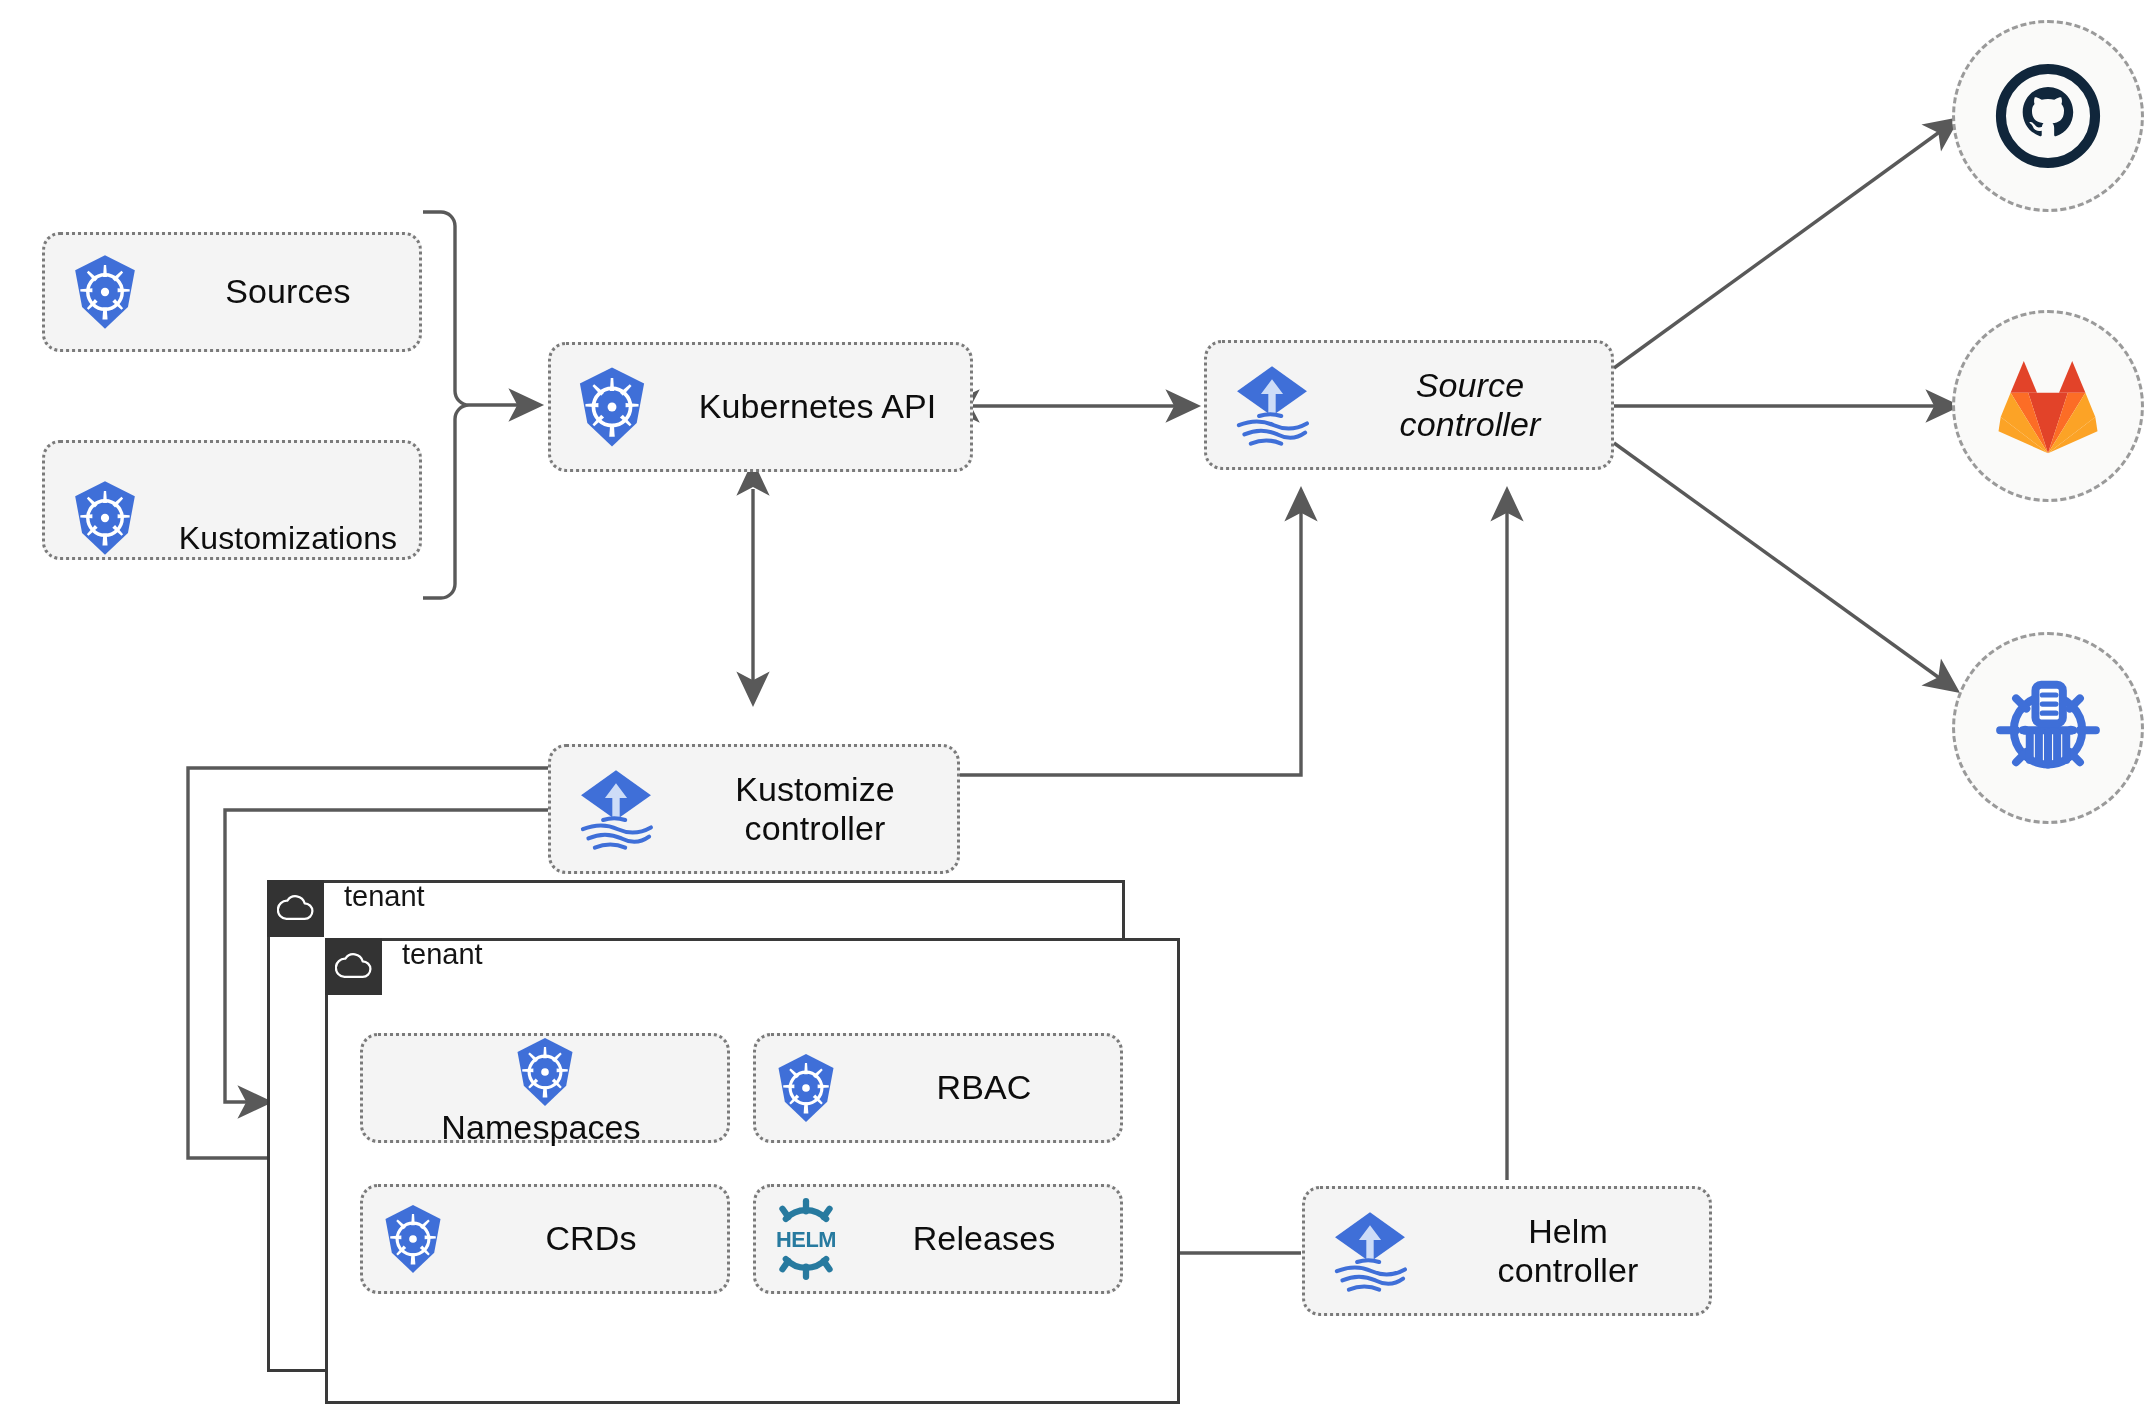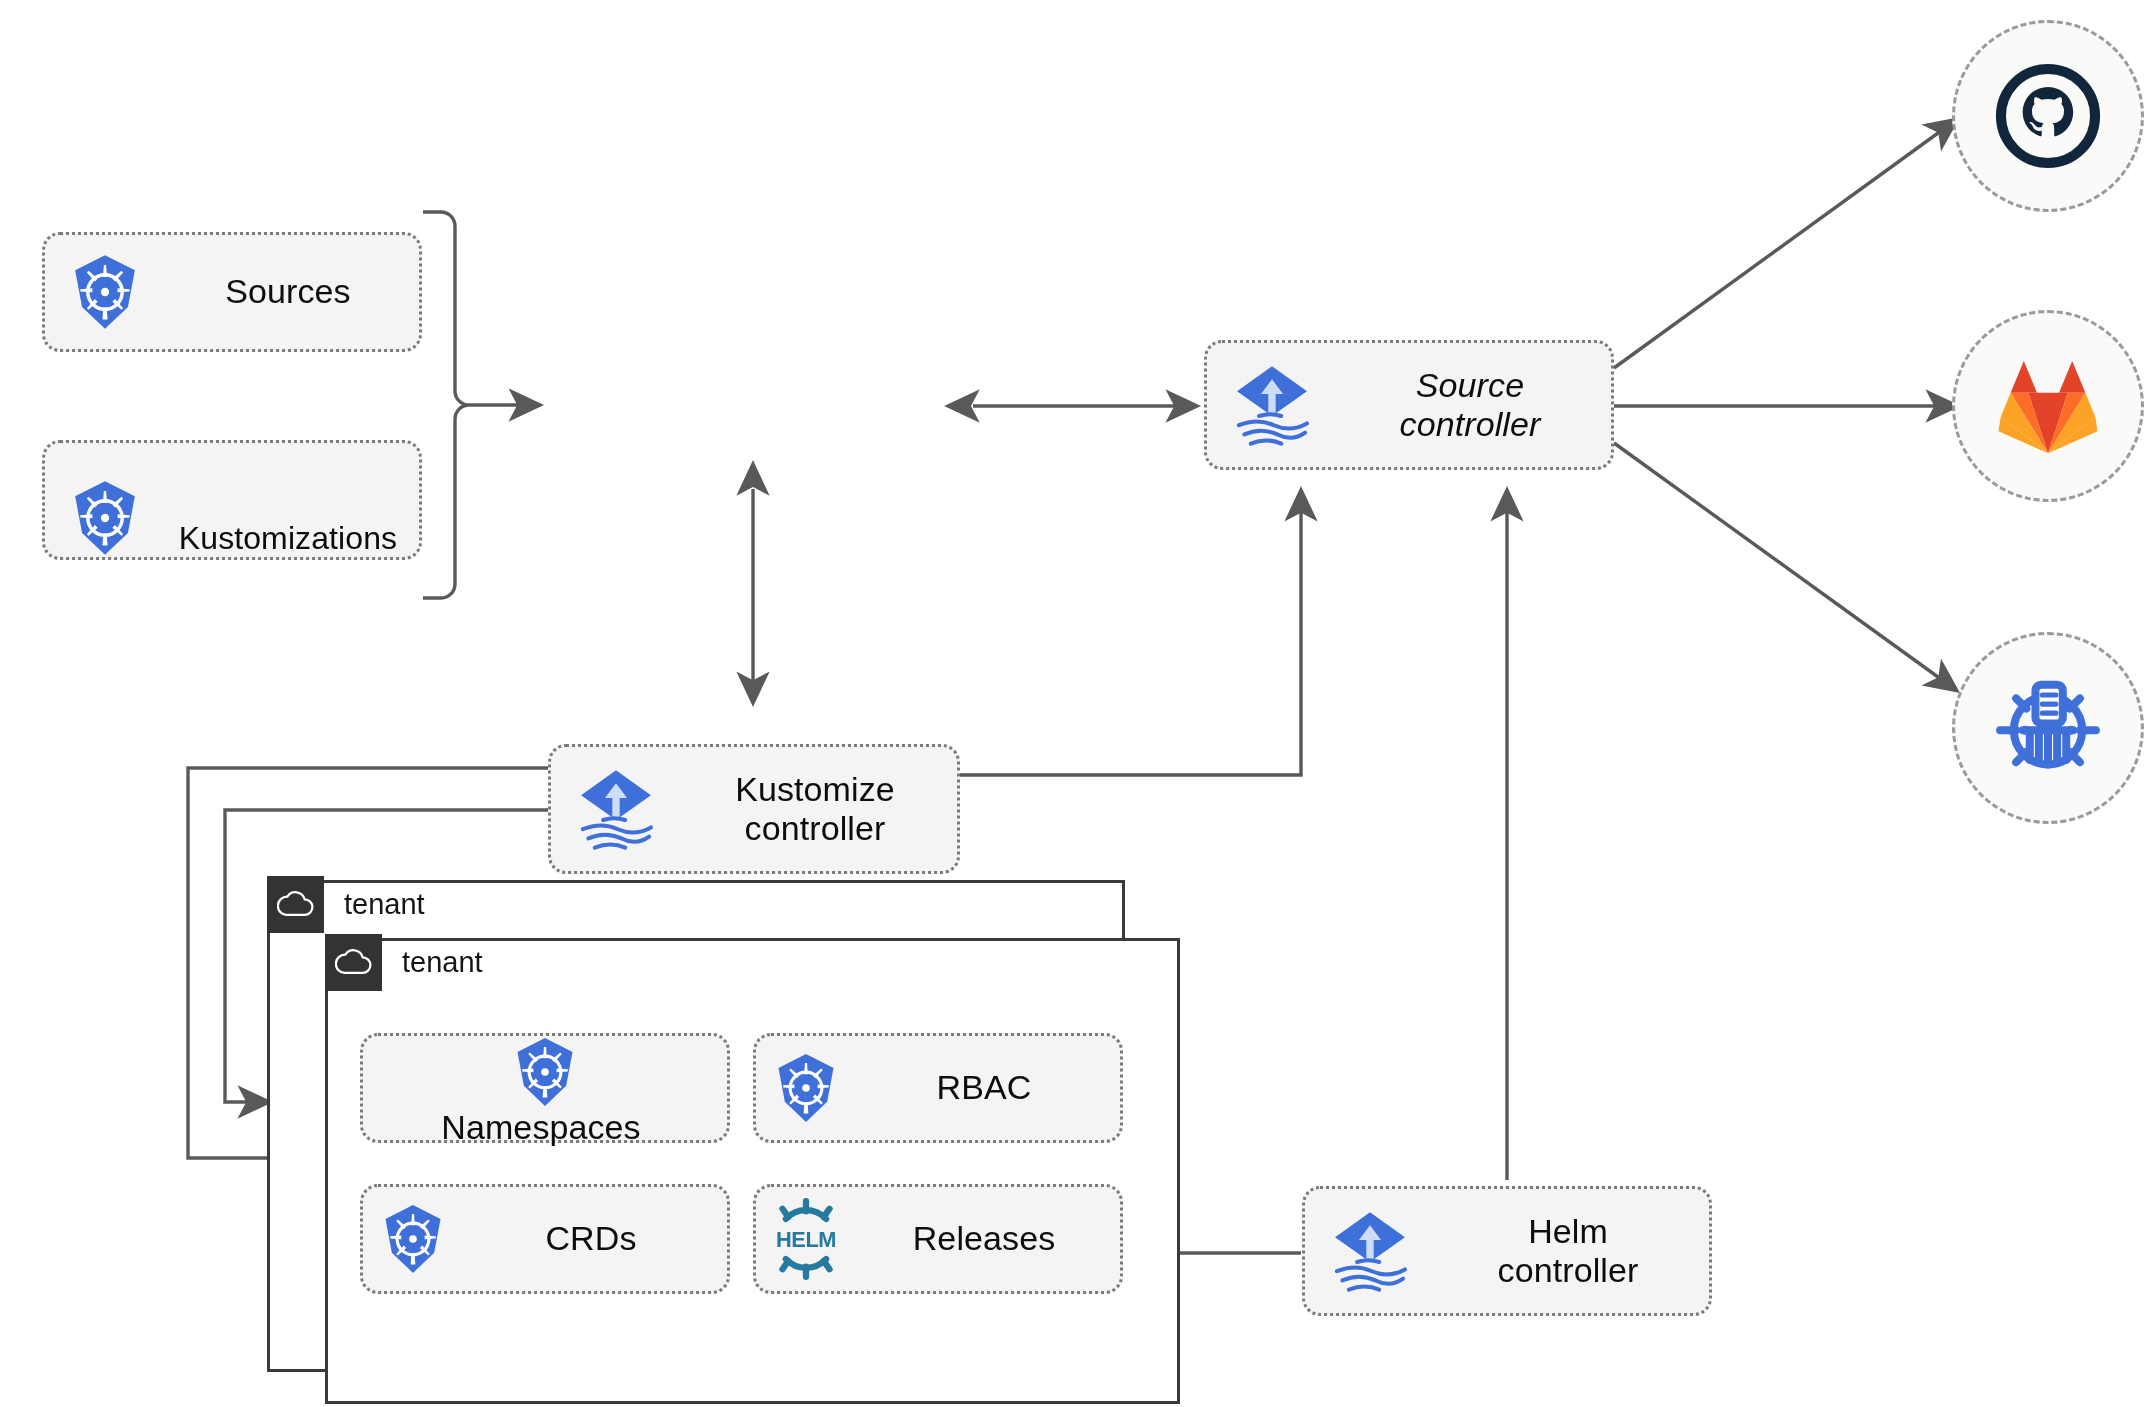--- a/index.html
+++ b/index.html
@@ -62,21 +62,21 @@
   .tenant {
     position: absolute;
     background: #ffffff;
     border: 3px solid #3a3a3a;
     z-index: 8;
   }
   .tenant .tab {
     position: absolute;
     left: -3px; top: -3px;
     height: 48px;
-    display: flex; align-items: center;
+    display: flex; align-items: flex-start;
   }
   .tenant .tabsq {
     width: 57px; height: 57px;
     background: #333333;
     display: flex; align-items: center; justify-content: center;
   }
   .tenant .tabtxt {
     padding-left: 20px;
     font-size: 29px;
     color: #151515;
@@ -165,20 +165,40 @@
             <path d="M47.8 16.9l-1.4-1.4-8 6.9 2.4 2.4z"></path>
           <path d="M16.2 48.1l1.4 1.4 8-6.9-2.4-2.4z"></path>
             <path d="M47.8 48.1l-1.4 1.4-8-6.9 2.4-2.4z"></path>
           <circle cx="32" cy="34" r="15" fill="none" stroke="#ffffff" stroke-width="3"></circle>
         </g>
       </svg>
     </span>
     <span class="lbl" style="font-size:32px;">Kustomizations</span>
   </div>
 
+  <div class="node" style="left:528px;top:342px;width:425px;height:130px;">
+    <span class="ico" style="width:122px;">
+      <svg class="kicon" width="80" height="84" viewBox="0 0 64 68">
+        <path d="M32 2 L58 15 L52 47 L32 66 L12 47 L6 15 Z" fill="#3f6fd8"></path>
+        <g fill="#ffffff">
+          <circle cx="32" cy="34" r="3.6"></circle>
+          <path d="M31 10.5h2l.7 10.5h-3.4z"></path>
+            <path d="M33.5 47.5h-3l-.7 10.5h4.4z"></path>
+          <path d="M10.5 31.5v2l10.5.7v-3.4z"></path>
+            <path d="M53.5 31.5v2l-10.5.7v-3.4z"></path>
+          <path d="M16.2 16.9l1.4-1.4 8 6.9-2.4 2.4z"></path>
+            <path d="M47.8 16.9l-1.4-1.4-8 6.9 2.4 2.4z"></path>
+          <path d="M16.2 48.1l1.4 1.4 8-6.9-2.4-2.4z"></path>
+            <path d="M47.8 48.1l-1.4 1.4-8-6.9 2.4-2.4z"></path>
+          <circle cx="32" cy="34" r="15" fill="none" stroke="#ffffff" stroke-width="3"></circle>
+        </g>
+      </svg>
+    </span>
+    <span class="lbl">Kubernetes API</span>
+  </div>
 
   <div class="node" style="left:1184px;top:340px;width:410px;height:130px;font-style:italic;">
     <span class="ico" style="width:130px;">
       <svg width="92" height="92" viewBox="0 0 100 100">
         <path d="M50 8 L88 35 L50 62 L12 35 Z" fill="#3f6fd8"></path>
         <path d="M50 22 L62 38 L54 38 L54 62 L46 62 L46 38 L38 38 Z" fill="#cddcf7"></path>
         <g stroke="#3f6fd8" stroke-width="4.4" fill="none" stroke-linecap="round">
           <path d="M14 72 Q34 64 52 72 Q70 80 88 70"></path>
           <path d="M20 82 Q38 74 56 82 Q72 90 86 80"></path>
           <path d="M27 92 Q44 85 60 92"></path>

